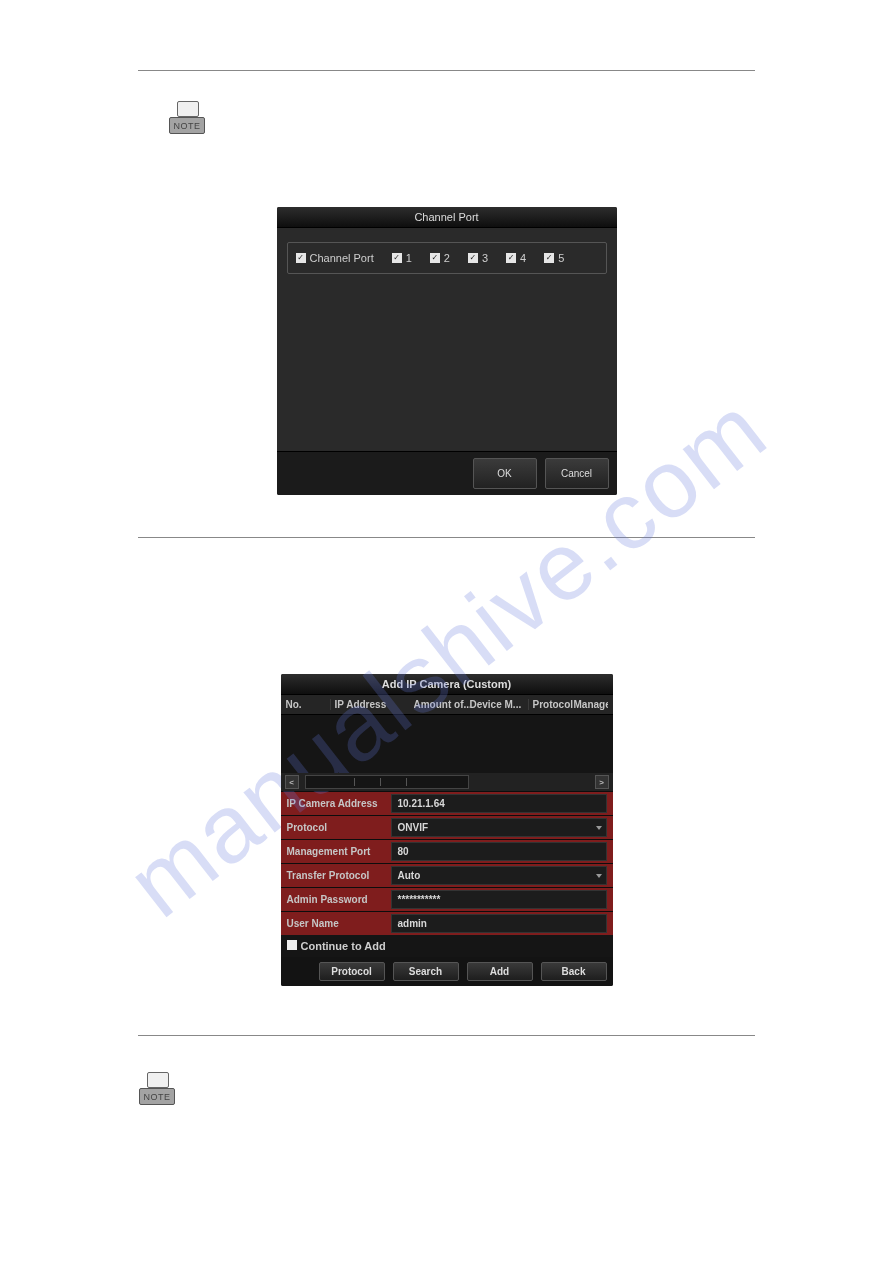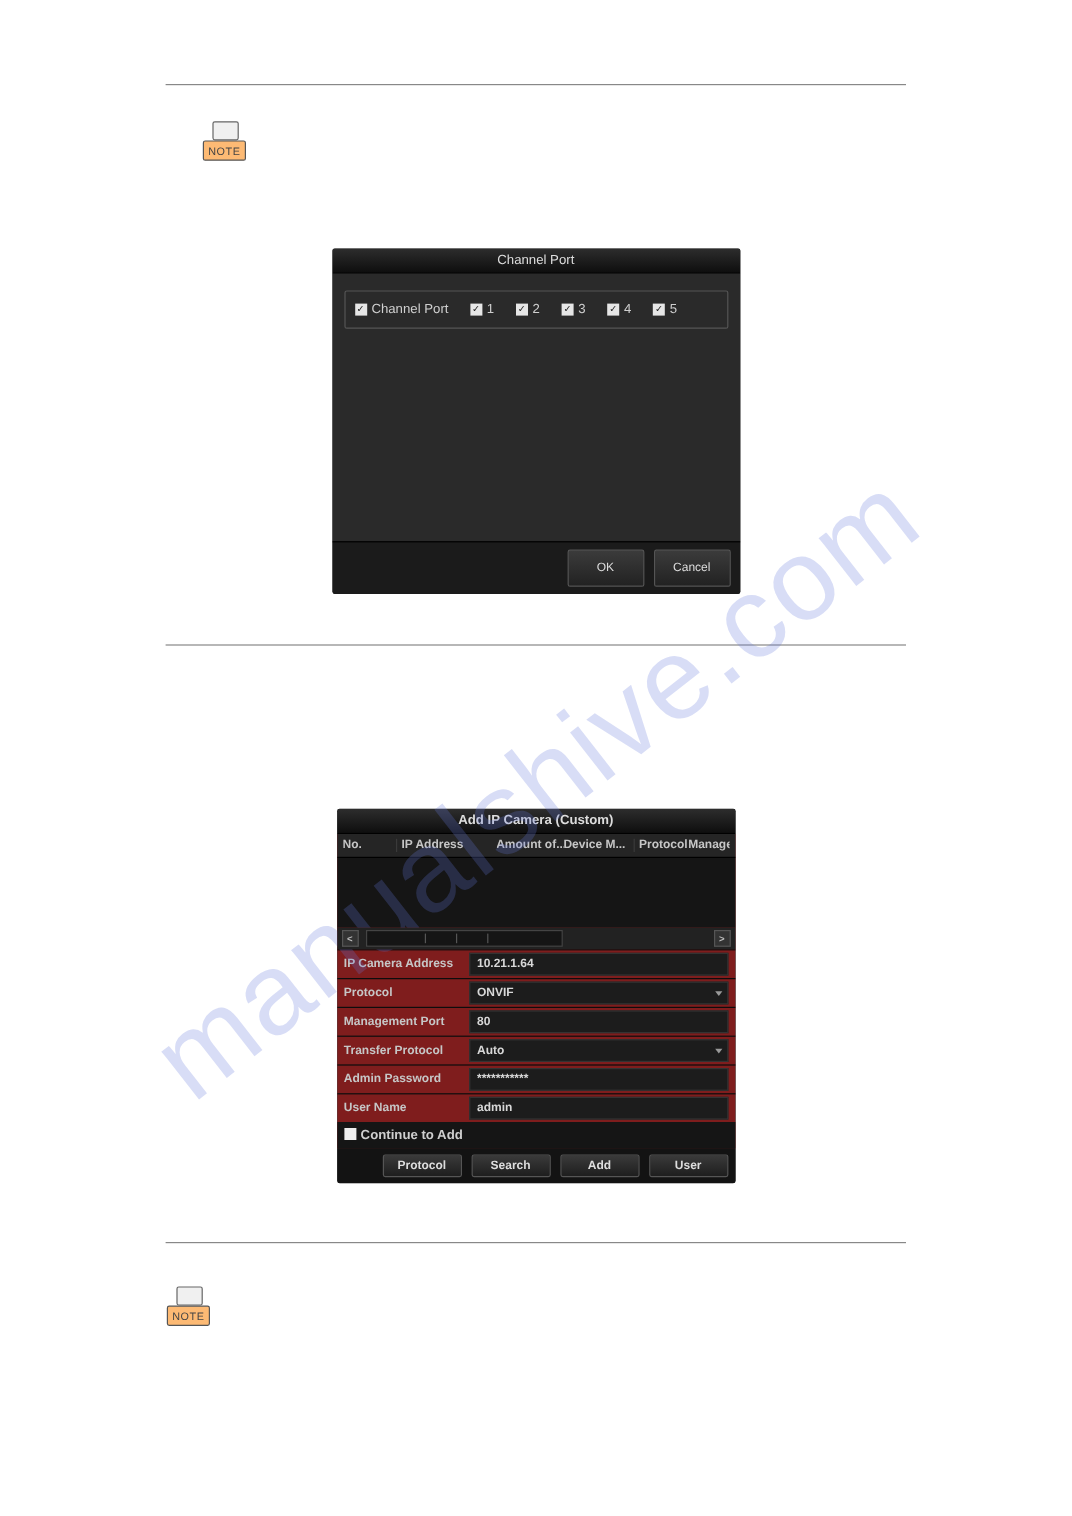--- a/index.html
+++ b/index.html
@@ -31,21 +31,21 @@
   .note-icon-top {
     width: 22px; height: 16px;
     background: #f0f0f0;
     border: 1px solid #666;
     position: absolute;
     top: 0; left: 9px;
     border-radius: 2px;
   }
   .note-icon-box {
     width: 36px; height: 17px;
-    background: #fdba74;
+    background: #a3a3a3;
     border: 1px solid #555;
     position: absolute;
     top: 16px; left: 1px;
     border-radius: 2px;
     display: flex;
     align-items: center;
     justify-content: center;
     font-size: 9px;
     color: #444;
     letter-spacing: 0.5px;
@@ -366,21 +366,21 @@
       </div>
       <div class="continue-row">
         <div class="cont-chk"></div>
         <span>Continue to Add</span>
       </div>
     </div>
     <div class="dlg2-footer">
       <div class="btn2">Protocol</div>
       <div class="btn2">Search</div>
       <div class="btn2">Add</div>
-      <div class="btn2">User</div>
+      <div class="btn2">Back</div>
     </div>
   </div>
 
   <div class="caption">Figure 2-35 Custom Adding IP Camera Interface</div>
 
   <div class="section-rule"></div>
 
   <div style="color:#fff; padding:8px 138px 0 138px; font-size:12px;">Step 2 You can edit the IP address, protocol, management port, and other information of the IP camera to be added.</div>
 
   <div class="note-icon" style="margin-left:138px; margin-top:14px;">

